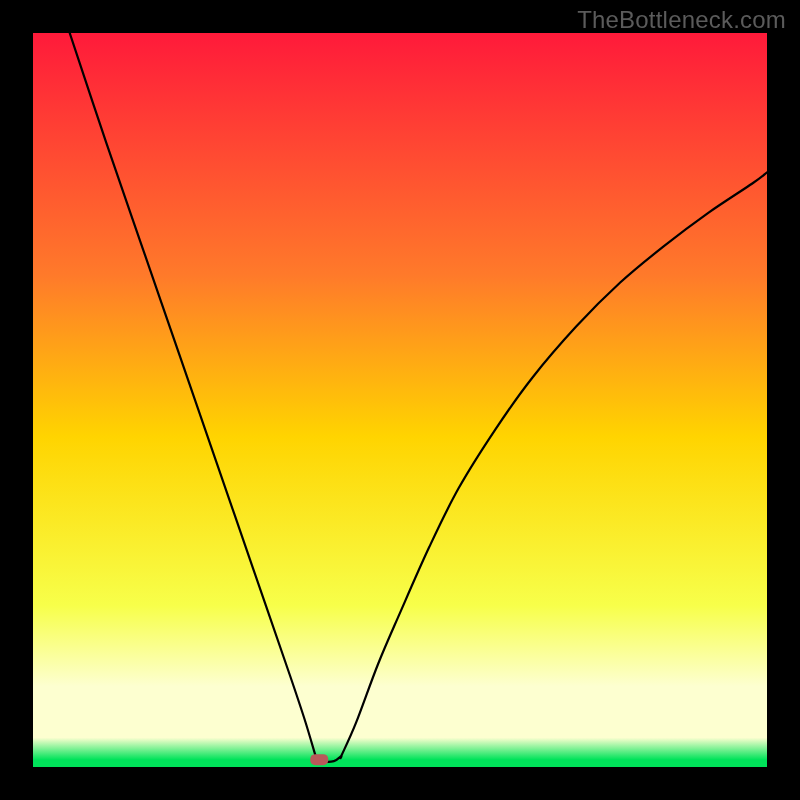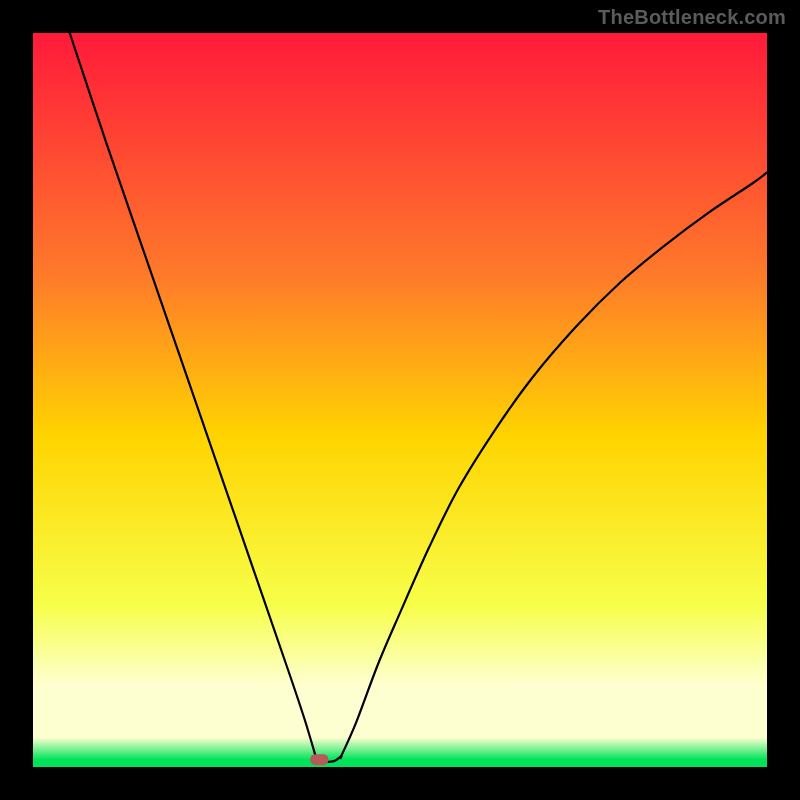--- a/index.html
+++ b/index.html
@@ -23,22 +23,22 @@
     position: absolute;
     left: 33px;
     top: 33px;
     width: 734px;
     height: 734px;
   }
   .watermark {
     position: absolute;
     top: 6px;
     right: 14px;
-    font-size: 20px;
-    font-weight: 700;
+    font-size: 24px;
+    font-weight: 400;
     color: #5b5b5b;
     letter-spacing: 0.2px;
   }
   svg {
     display: block;
   }
 </style>
 </head>
 <body>
 

